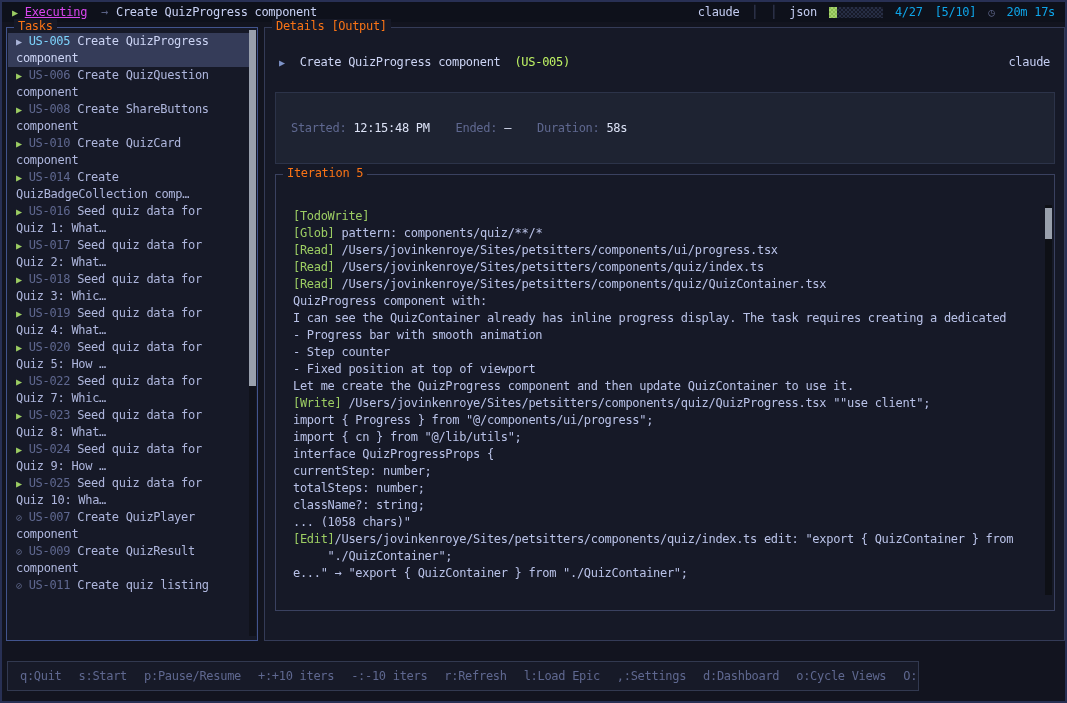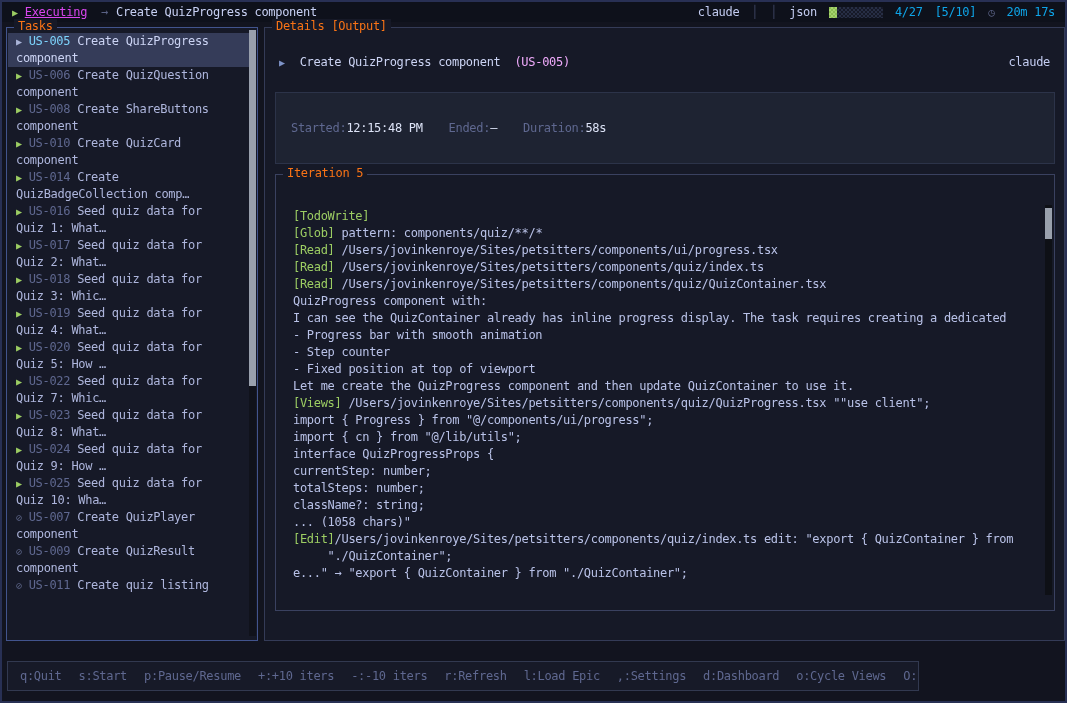--- a/index.html
+++ b/index.html
@@ -65,31 +65,31 @@
   #tasks-thumb { top:0; height:356px; }
 
   
   #details { left:262px; top:25px; width:801px; height:614px; border-color:#343b57; }
   .d-header {
     position:absolute; left:14px; right:14px; top:27px;
     display:flex; justify-content:space-between; align-items:center;
   }
   .d-header .play { color:#7e93c8; font-size:10px; margin-right:8px; }
   .d-title { color:#ccd4f4; }
-  .d-id { color:#f0abfc; margin-left:7px; }
+  .d-id { color:#bef264; margin-left:7px; }
   .d-agent { color:#c4cdf2; }
 
   .meta-box {
     position:absolute; left:10px; top:64px; width:780px; height:72px;
     background:#1e2332; border:1px solid #2c3349;
     display:flex; align-items:center; padding-left:15px; gap:26px;
   }
   .m-label { color:#5f6890; }
   .m-val { color:#dde3f7; }
-  .m-pair { display:flex; }
+  .m-pair { display:flex; gap:7px; }
 
   #iter { left:10px; top:146px; width:780px; height:437px;
     border-color:#3a4160; background:#161927; }
   .out { position:absolute; left:17px; top:33px; right:16px; bottom:6px; overflow:hidden; }
   .out-line { white-space:pre; line-height:17px; color:#b9c2e8; }
   .out-line .tag { color:#9ccd63; }
   #iter .sb { top:30px; right:2px; height:390px; background:#0e1016; }
   #iter-thumb { top:3px; height:31px; }
 
   
@@ -188,21 +188,21 @@
           <div class="out-line"><span class="tag">[Glob]</span><span class="txt"> pattern: components/quiz/**/*</span></div>
           <div class="out-line"><span class="tag">[Read]</span><span class="txt"> /Users/jovinkenroye/Sites/petsitters/components/ui/progress.tsx</span></div>
           <div class="out-line"><span class="tag">[Read]</span><span class="txt"> /Users/jovinkenroye/Sites/petsitters/components/quiz/index.ts</span></div>
           <div class="out-line"><span class="tag">[Read]</span><span class="txt"> /Users/jovinkenroye/Sites/petsitters/components/quiz/QuizContainer.tsx</span></div>
           <div class="out-line"><span class="txt">QuizProgress component with:</span></div>
           <div class="out-line"><span class="txt">I can see the QuizContainer already has inline progress display. The task requires creating a dedicated</span></div>
           <div class="out-line"><span class="txt">- Progress bar with smooth animation</span></div>
           <div class="out-line"><span class="txt">- Step counter</span></div>
           <div class="out-line"><span class="txt">- Fixed position at top of viewport</span></div>
           <div class="out-line"><span class="txt">Let me create the QuizProgress component and then update QuizContainer to use it.</span></div>
-          <div class="out-line"><span class="tag">[Views]</span><span class="txt"> /Users/jovinkenroye/Sites/petsitters/components/quiz/QuizProgress.tsx ""use client";</span></div>
+          <div class="out-line"><span class="tag">[Write]</span><span class="txt"> /Users/jovinkenroye/Sites/petsitters/components/quiz/QuizProgress.tsx ""use client";</span></div>
           <div class="out-line"><span class="txt">import { Progress } from "@/components/ui/progress";</span></div>
           <div class="out-line"><span class="txt">import { cn } from "@/lib/utils";</span></div>
           <div class="out-line"><span class="txt">interface QuizProgressProps {</span></div>
           <div class="out-line"><span class="txt">currentStep: number;</span></div>
           <div class="out-line"><span class="txt">totalSteps: number;</span></div>
           <div class="out-line"><span class="txt">className?: string;</span></div>
           <div class="out-line"><span class="txt">... (1058 chars)"</span></div>
           <div class="out-line"><span class="tag">[Edit]</span><span class="txt">/Users/jovinkenroye/Sites/petsitters/components/quiz/index.ts edit: "export { QuizContainer } from</span></div>
           <div class="out-line"><span class="txt">     "./QuizContainer";</span></div>
           <div class="out-line"><span class="txt">e..." → "export { QuizContainer } from "./QuizContainer";</span></div>

